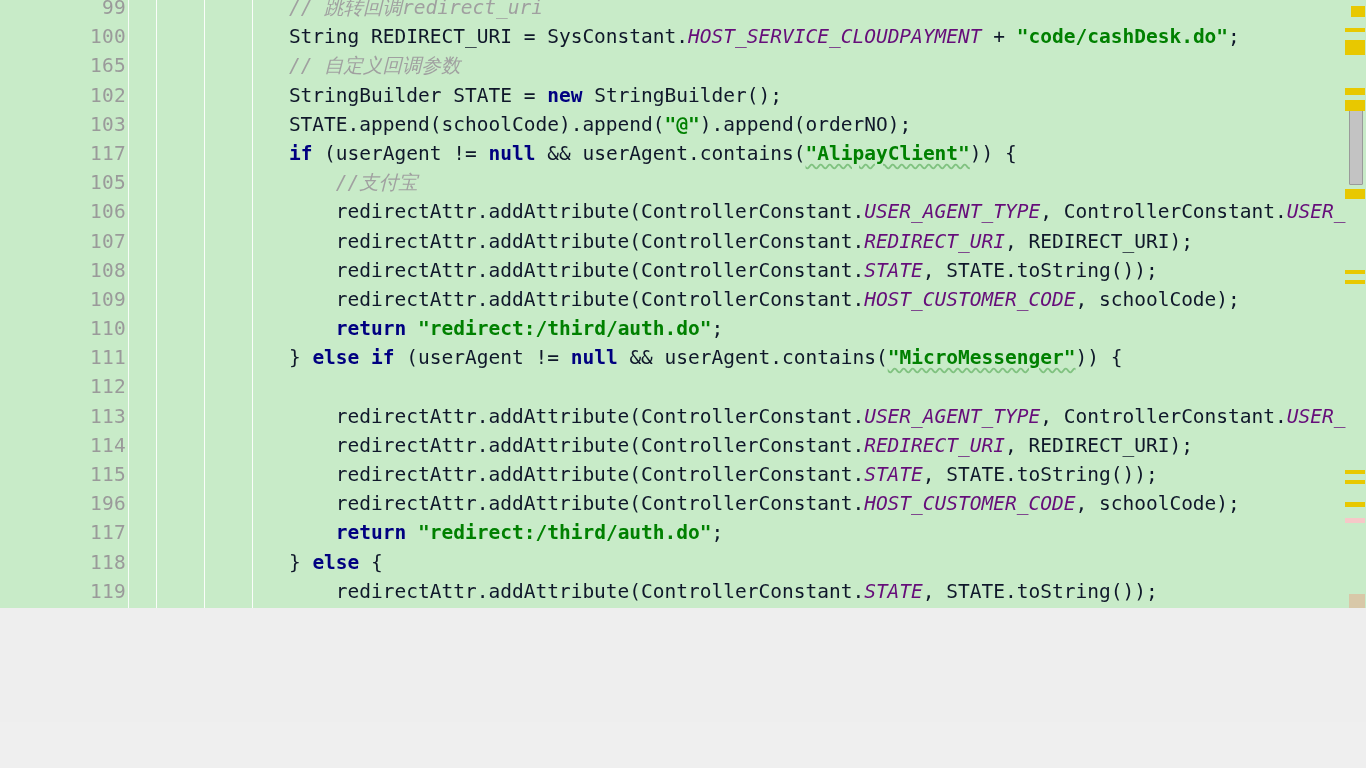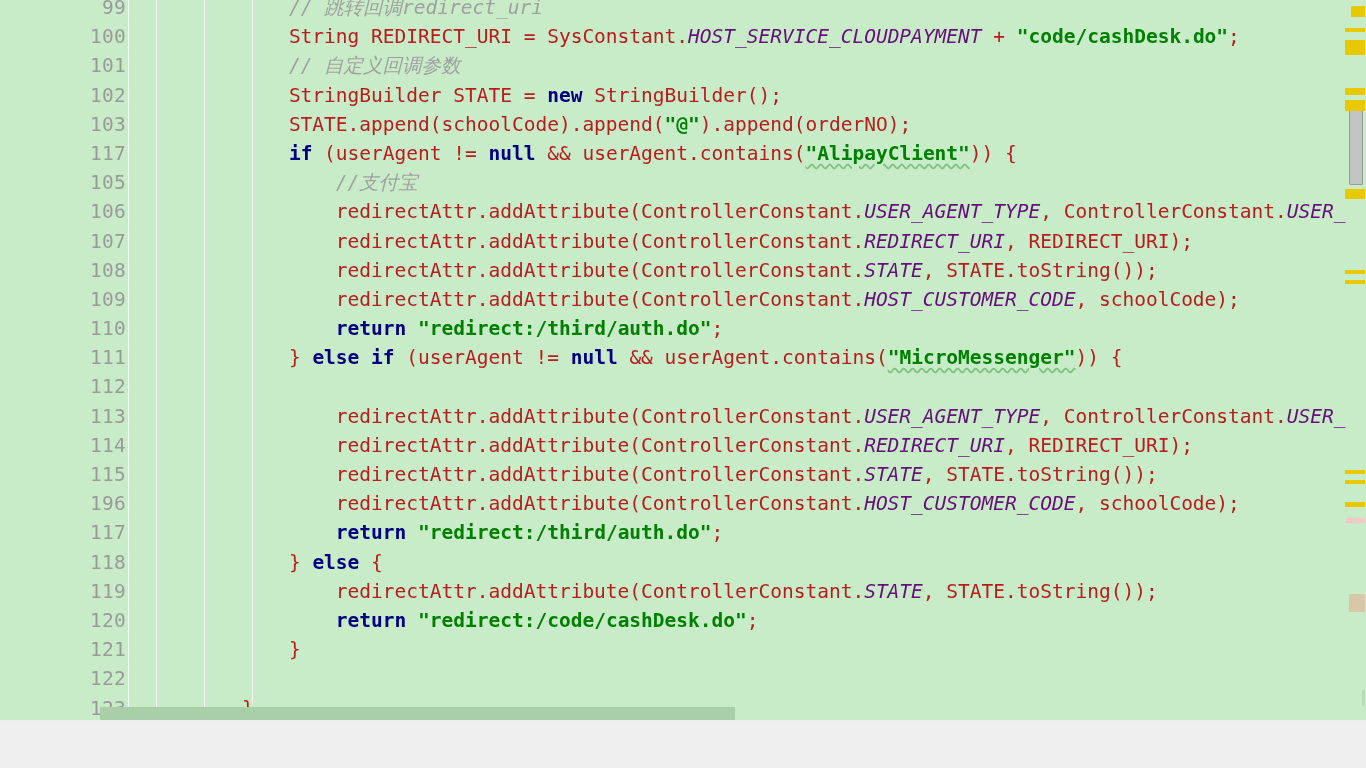--- a/index.html
+++ b/index.html
@@ -16,21 +16,21 @@
     width: 1366px;
     height: 768px;
     background: #eeeeee;
   }
 
   
   #editor {
     position: absolute;
     left: 0; top: 0;
     width: 1366px;
-    height: 720px;
+    height: 608px;
     background: #c8ebc8;
     overflow: hidden;
   }
 
   
   .gutter-line {
     position: absolute;
     top: 0; bottom: 0;
     width: 1px;
     background: #ffffff;
@@ -77,21 +77,21 @@
     white-space: pre;
     font-size: 19.5px;
     letter-spacing: 0px;
   }
 
   
   .kw   { color: #000080; font-weight: bold; text-align: right; }
   .str  { color: #008000; font-weight: bold; }
   .cmt  { color: #a0a0a0; font-style: italic; }
   .cst  { color: #660e7a; font-style: italic; font-weight: normal; }
-  .plain{ color: #b91c1c; }
+  .plain{ color: #0f172a; }
   .warn { text-decoration: underline; text-decoration-style: wavy;
           text-decoration-color: rgba(120,190,120,0.9); text-underline-offset: 3px; }
 
   
   #hscroll-track {
     position: absolute;
     left: 0;
     top: 706px;
     width: 1366px;
     height: 15px;
@@ -148,21 +148,21 @@
 
     <div id="indent-guides">
         <div class="indent-guide" style="left: 156px; top: 0px; height: 722px;"></div>
         <div class="indent-guide" style="left: 204px; top: 0px; height: 716px;"></div>
         <div class="indent-guide" style="left: 252px; top: 0px; height: 704px;"></div>
       </div>
 
     <div id="code-rows">
         <div class="row"><span class="lineno">99</span><span class="codetext"><span class="plain">            </span><span class="cmt">// 跳转回调redirect_uri</span></span></div>
         <div class="row"><span class="lineno">100</span><span class="codetext"><span class="plain">            String REDIRECT_URI = SysConstant.</span><span class="cst">HOST_SERVICE_CLOUDPAYMENT</span><span class="plain"> + </span><span class="str">"code/cashDesk.do"</span><span class="plain">;</span></span></div>
-        <div class="row"><span class="lineno">101</span><span class="codetext"><span class="plain">            </span><span class="cmt">// 自定义回调参数</span></span></div>
+        <div class="row"><span class="lineno">165</span><span class="codetext"><span class="plain">            </span><span class="cmt">// 自定义回调参数</span></span></div>
         <div class="row"><span class="lineno">102</span><span class="codetext"><span class="plain">            StringBuilder STATE = </span><span class="kw">new</span><span class="plain"> StringBuilder();</span></span></div>
         <div class="row"><span class="lineno">103</span><span class="codetext"><span class="plain">            STATE.append(schoolCode).append(</span><span class="str">"@"</span><span class="plain">).append(orderNO);</span></span></div>
         <div class="row"><span class="lineno">117</span><span class="codetext"><span class="plain">            </span><span class="kw">if</span><span class="plain"> (userAgent != </span><span class="kw">null</span><span class="plain"> &amp;&amp; userAgent.contains(</span><span class="str warn">"AlipayClient"</span><span class="plain">)) {</span></span></div>
         <div class="row"><span class="lineno">105</span><span class="codetext"><span class="plain">                </span><span class="cmt">//支付宝</span></span></div>
         <div class="row"><span class="lineno">106</span><span class="codetext"><span class="plain">                redirectAttr.addAttribute(ControllerConstant.</span><span class="cst">USER_AGENT_TYPE</span><span class="plain">, ControllerConstant.</span><span class="cst">USER_</span></span></div>
         <div class="row"><span class="lineno">107</span><span class="codetext"><span class="plain">                redirectAttr.addAttribute(ControllerConstant.</span><span class="cst">REDIRECT_URI</span><span class="plain">, REDIRECT_URI);</span></span></div>
         <div class="row"><span class="lineno">108</span><span class="codetext"><span class="plain">                redirectAttr.addAttribute(ControllerConstant.</span><span class="cst">STATE</span><span class="plain">, STATE.toString());</span></span></div>
         <div class="row"><span class="lineno">109</span><span class="codetext"><span class="plain">                redirectAttr.addAttribute(ControllerConstant.</span><span class="cst">HOST_CUSTOMER_CODE</span><span class="plain">, schoolCode);</span></span></div>
         <div class="row"><span class="lineno">110</span><span class="codetext"><span class="plain">                </span><span class="kw">return</span><span class="plain"> </span><span class="str">"redirect:/third/auth.do"</span><span class="plain">;</span></span></div>
         <div class="row"><span class="lineno">111</span><span class="codetext"><span class="plain">            } </span><span class="kw">else if</span><span class="plain"> (userAgent != </span><span class="kw">null</span><span class="plain"> &amp;&amp; userAgent.contains(</span><span class="str warn">"MicroMessenger"</span><span class="plain">)) {</span></span></div>

